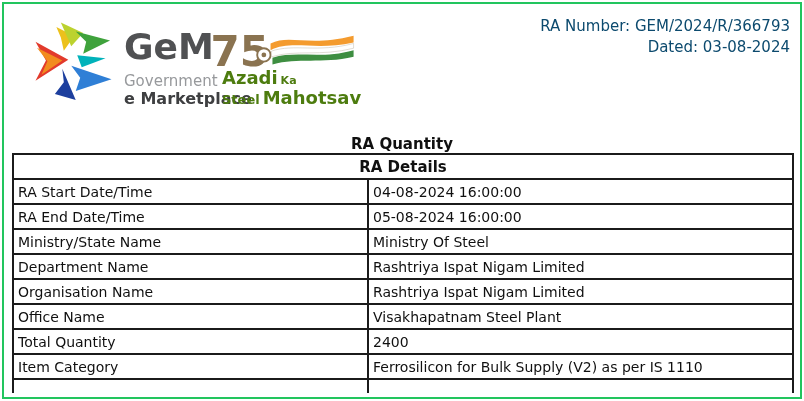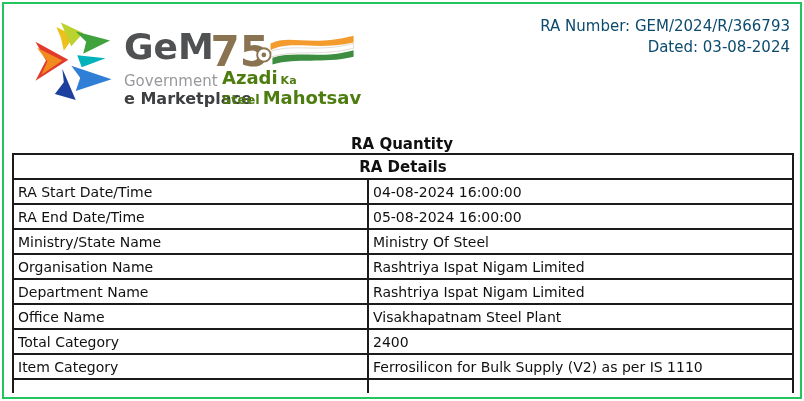--- a/index.html
+++ b/index.html
@@ -137,33 +137,33 @@
       </tr>
       <tr>
         <td>RA End Date/Time</td>
         <td>05-08-2024 16:00:00</td>
       </tr>
       <tr>
         <td>Ministry/State Name</td>
         <td>Ministry Of Steel</td>
       </tr>
       <tr>
-        <td>Organisation Name</td>
+        <td>Department Name</td>
         <td>Rashtriya Ispat Nigam Limited</td>
       </tr>
       <tr>
-        <td>Department Name</td>
+        <td>Organisation Name</td>
         <td>Rashtriya Ispat Nigam Limited</td>
       </tr>
       <tr>
         <td>Office Name</td>
         <td>Visakhapatnam Steel Plant</td>
       </tr>
       <tr>
-        <td>Total Category</td>
+        <td>Total Quantity</td>
         <td>2400</td>
       </tr>
       <tr>
         <td>Item Category</td>
         <td>Ferrosilicon for Bulk Supply (V2) as per IS 1110</td>
       </tr>
       <tr class="partial">
         <td></td>
         <td></td>
       </tr>

